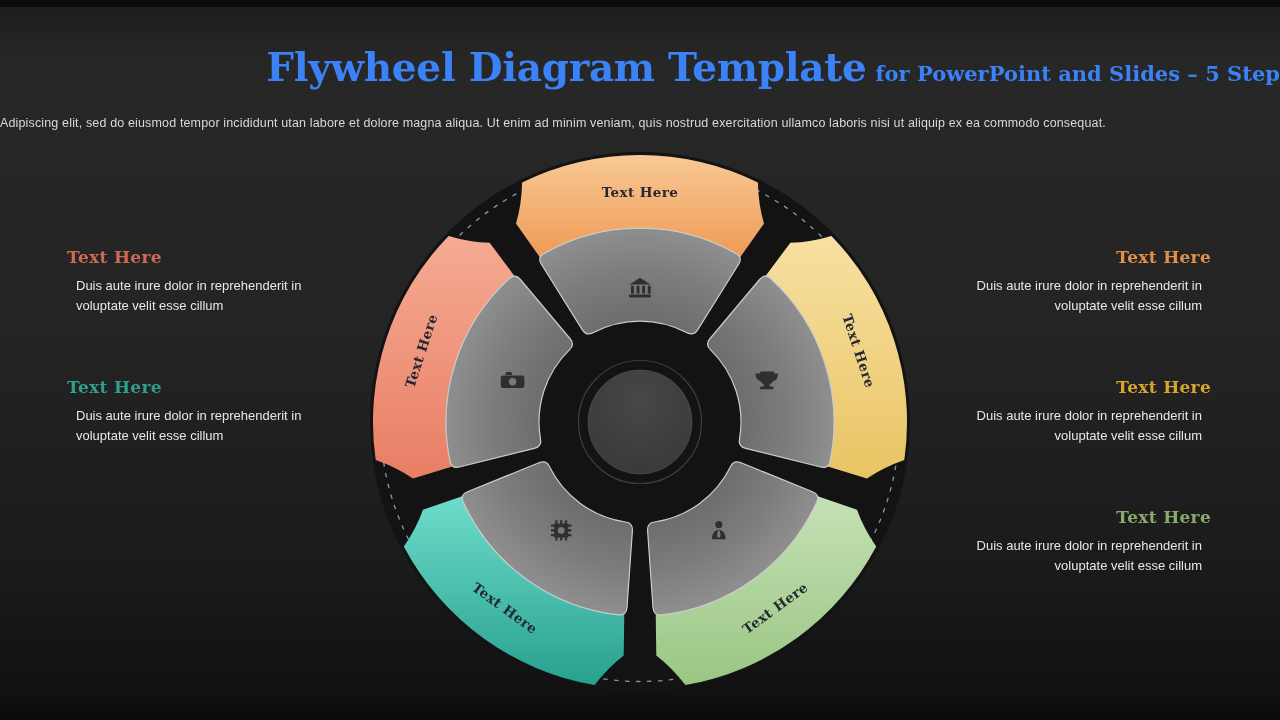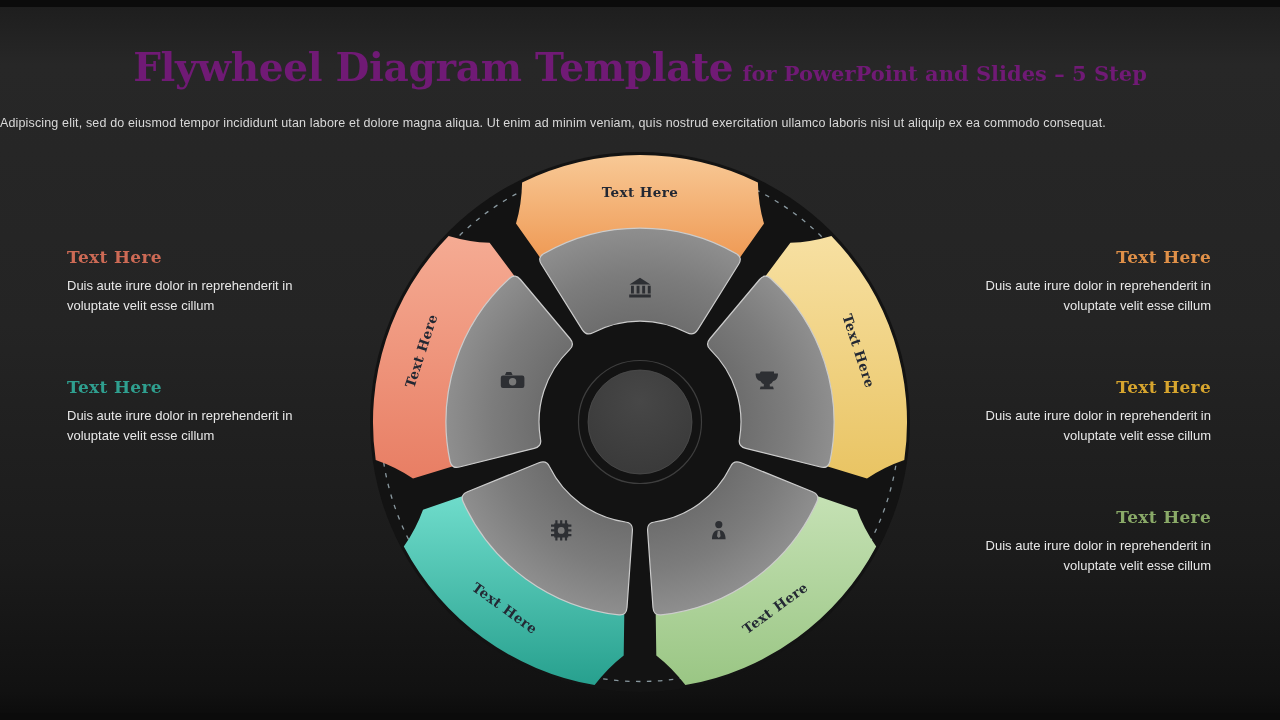--- a/index.html
+++ b/index.html
@@ -5,37 +5,37 @@
   html,body{margin:0;padding:0}
   body{
     width:1280px;height:720px;overflow:hidden;position:relative;
     background:linear-gradient(180deg,#1d1d1d 0%,#272727 9%,#242424 45%,#1b1b1b 78%,#111 96%,#0b0b0b 100%);
     font-family:"Liberation Sans",sans-serif;color:#ececec;
   }
   .edge-bar{position:absolute;left:0;right:0;height:7px;background:#0b0b0b}
   .edge-top{top:0}.edge-bottom{bottom:0}
 
   .title-row{
-    position:absolute;top:46px;left:0;right:0;text-align:center;
-    font-family:"DejaVu Serif",serif;font-weight:bold;color:#701a75;line-height:1.1;
+    position:absolute;top:46px;left:0;right:0;text-align:right;
+    font-family:"DejaVu Serif",serif;font-weight:bold;color:#3b82f6;line-height:1.1;
     white-space:nowrap;
   }
   .title-main{font-size:39px;letter-spacing:-.3px}
   .title-sub{font-size:21px;margin-left:9px}
   .description{
     position:absolute;top:116px;left:0;right:0;text-align:left;
     font-size:12.5px;color:#d9d9d9;letter-spacing:.15px;
   }
 
   .block{position:absolute;width:252px}
   .block h3{
     font-family:"DejaVu Serif",serif;font-size:17px;font-weight:bold;
     margin:0 0 9px;letter-spacing:.3px;
   }
-  .block p{margin:0;font-size:13px;line-height:1.55;color:#e8e8e8}
+  .block p{margin:9px;font-size:13px;line-height:1.55;color:#e8e8e8}
   .block.left{left:67px;text-align:left}
   .block.right{right:69px;text-align:right}
   .pos-1{top:247px}.pos-2{top:377px}.pos-3{top:507px}
 
   #wheel-svg{position:absolute;left:0;top:0}
 </style>
 </head>
 <body>
 
 <div class="edge-bar edge-top"></div>

